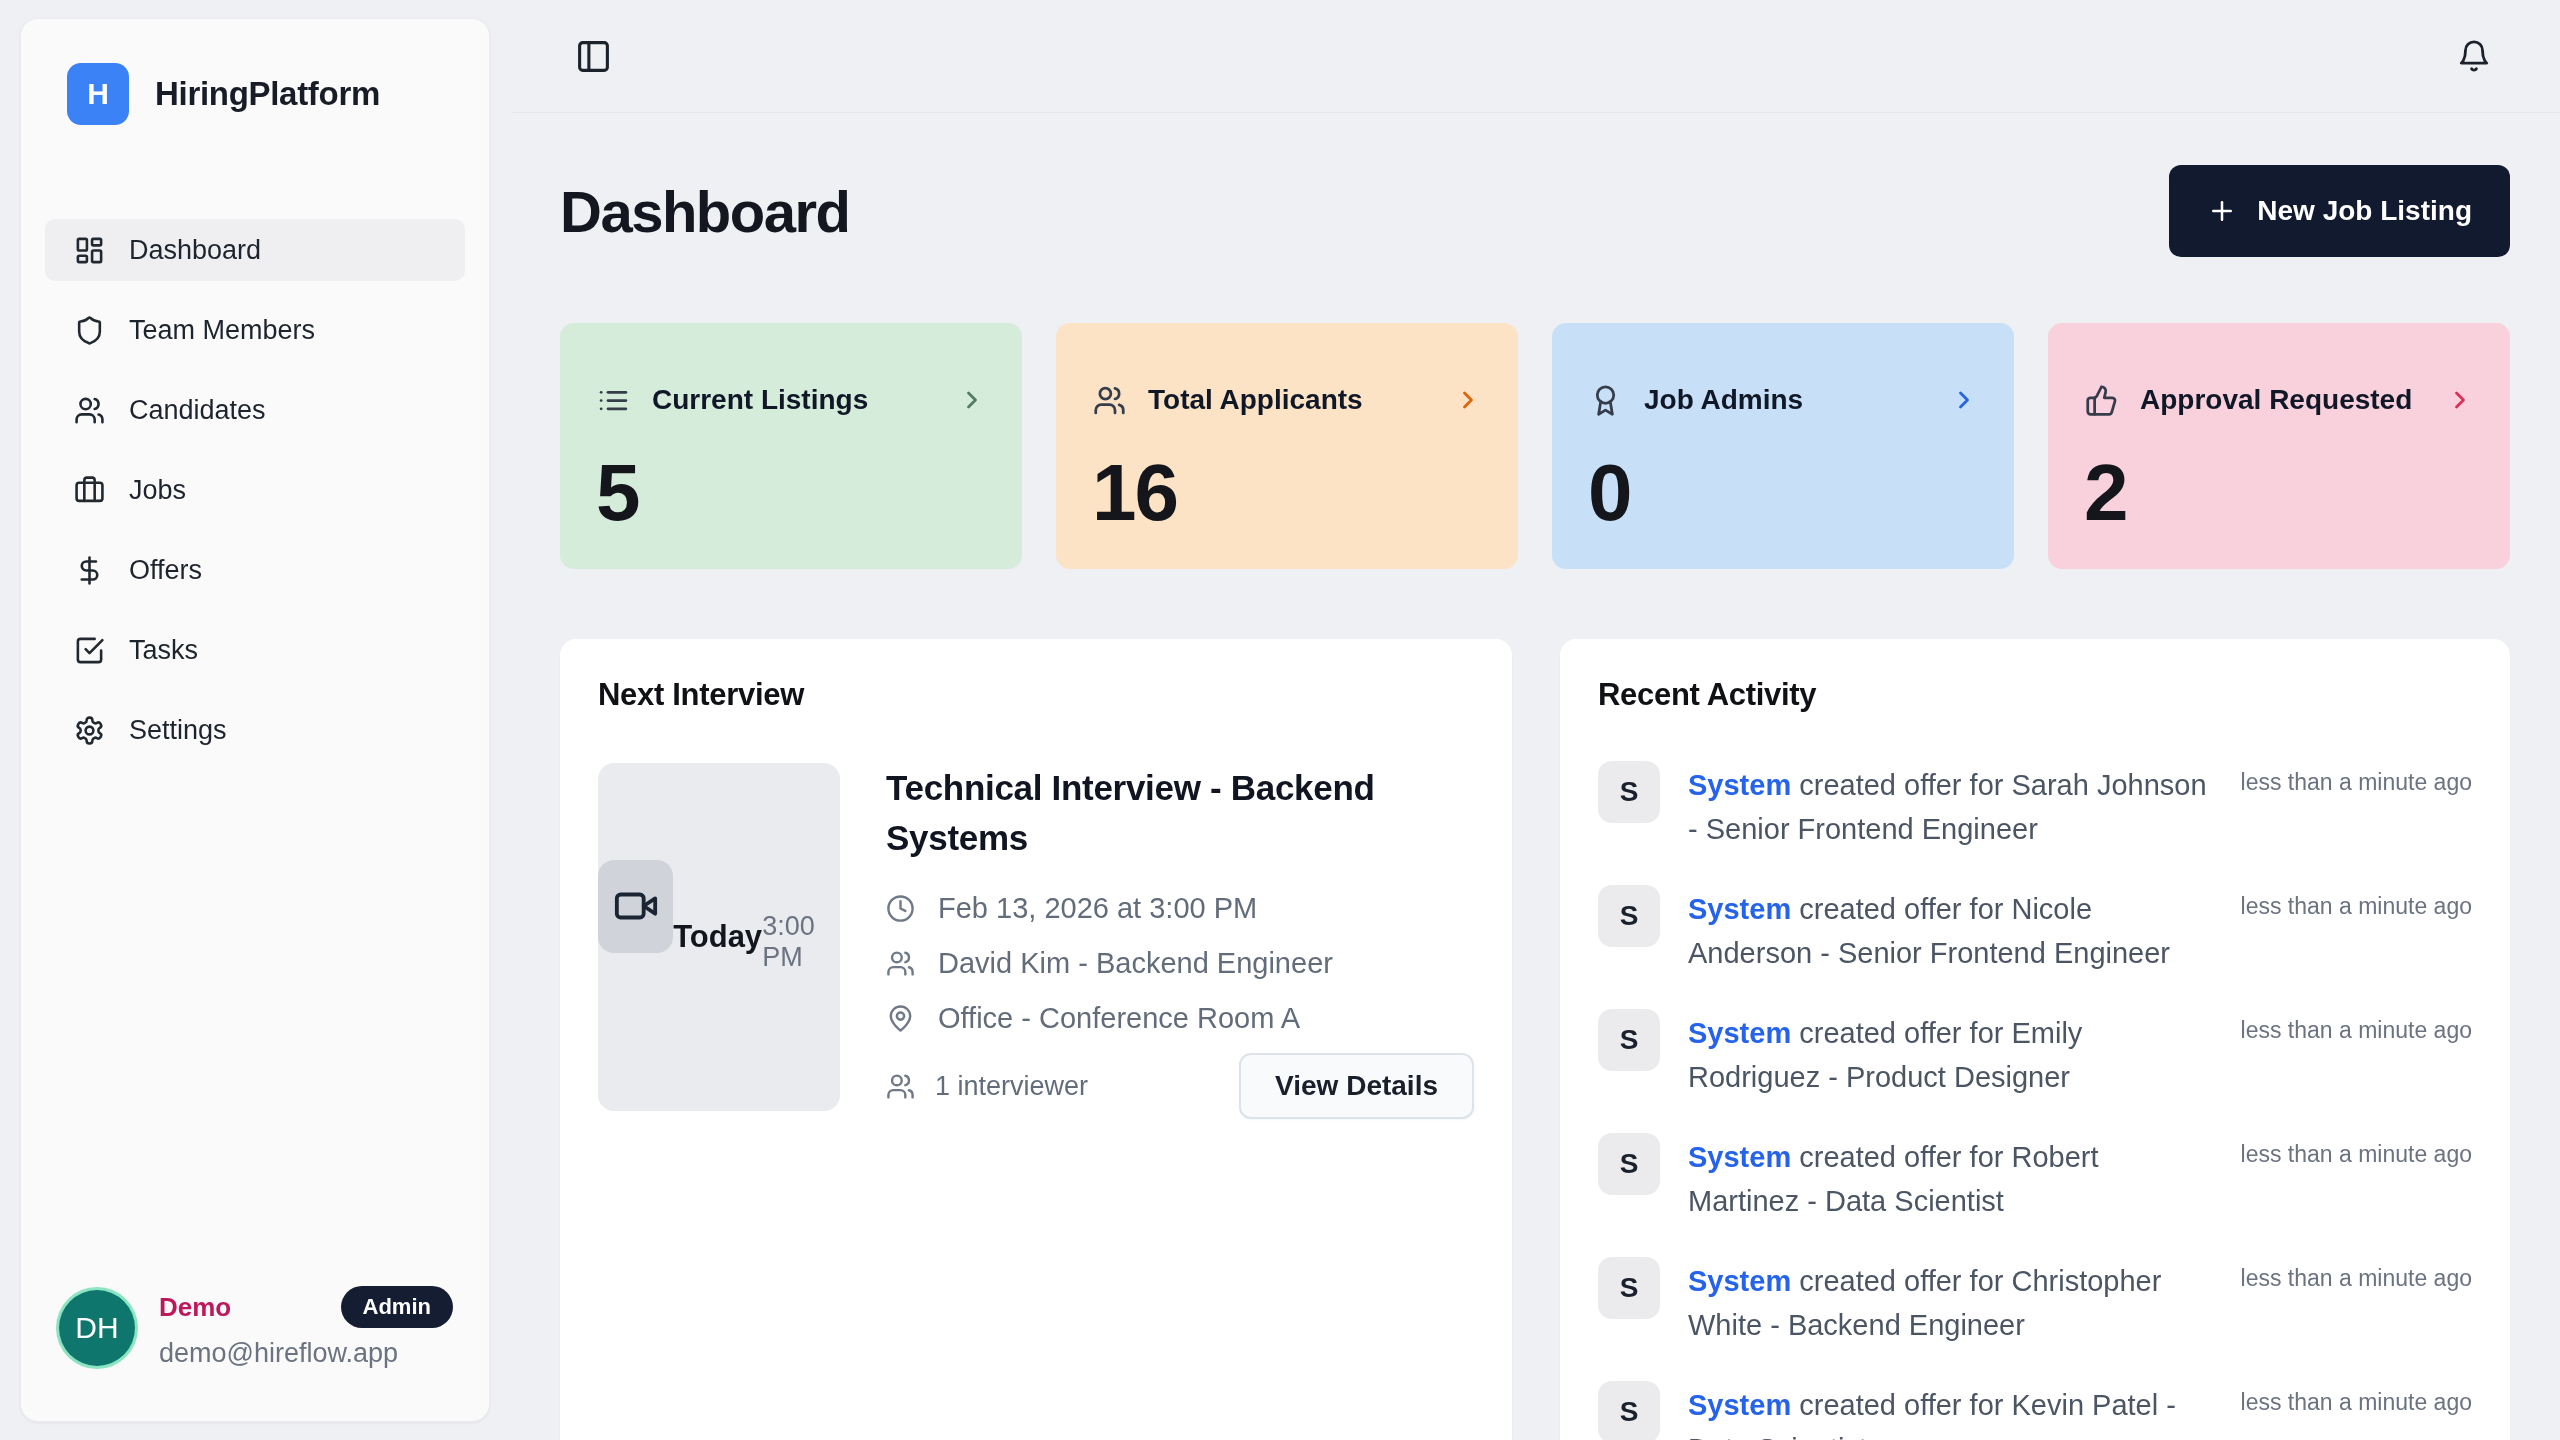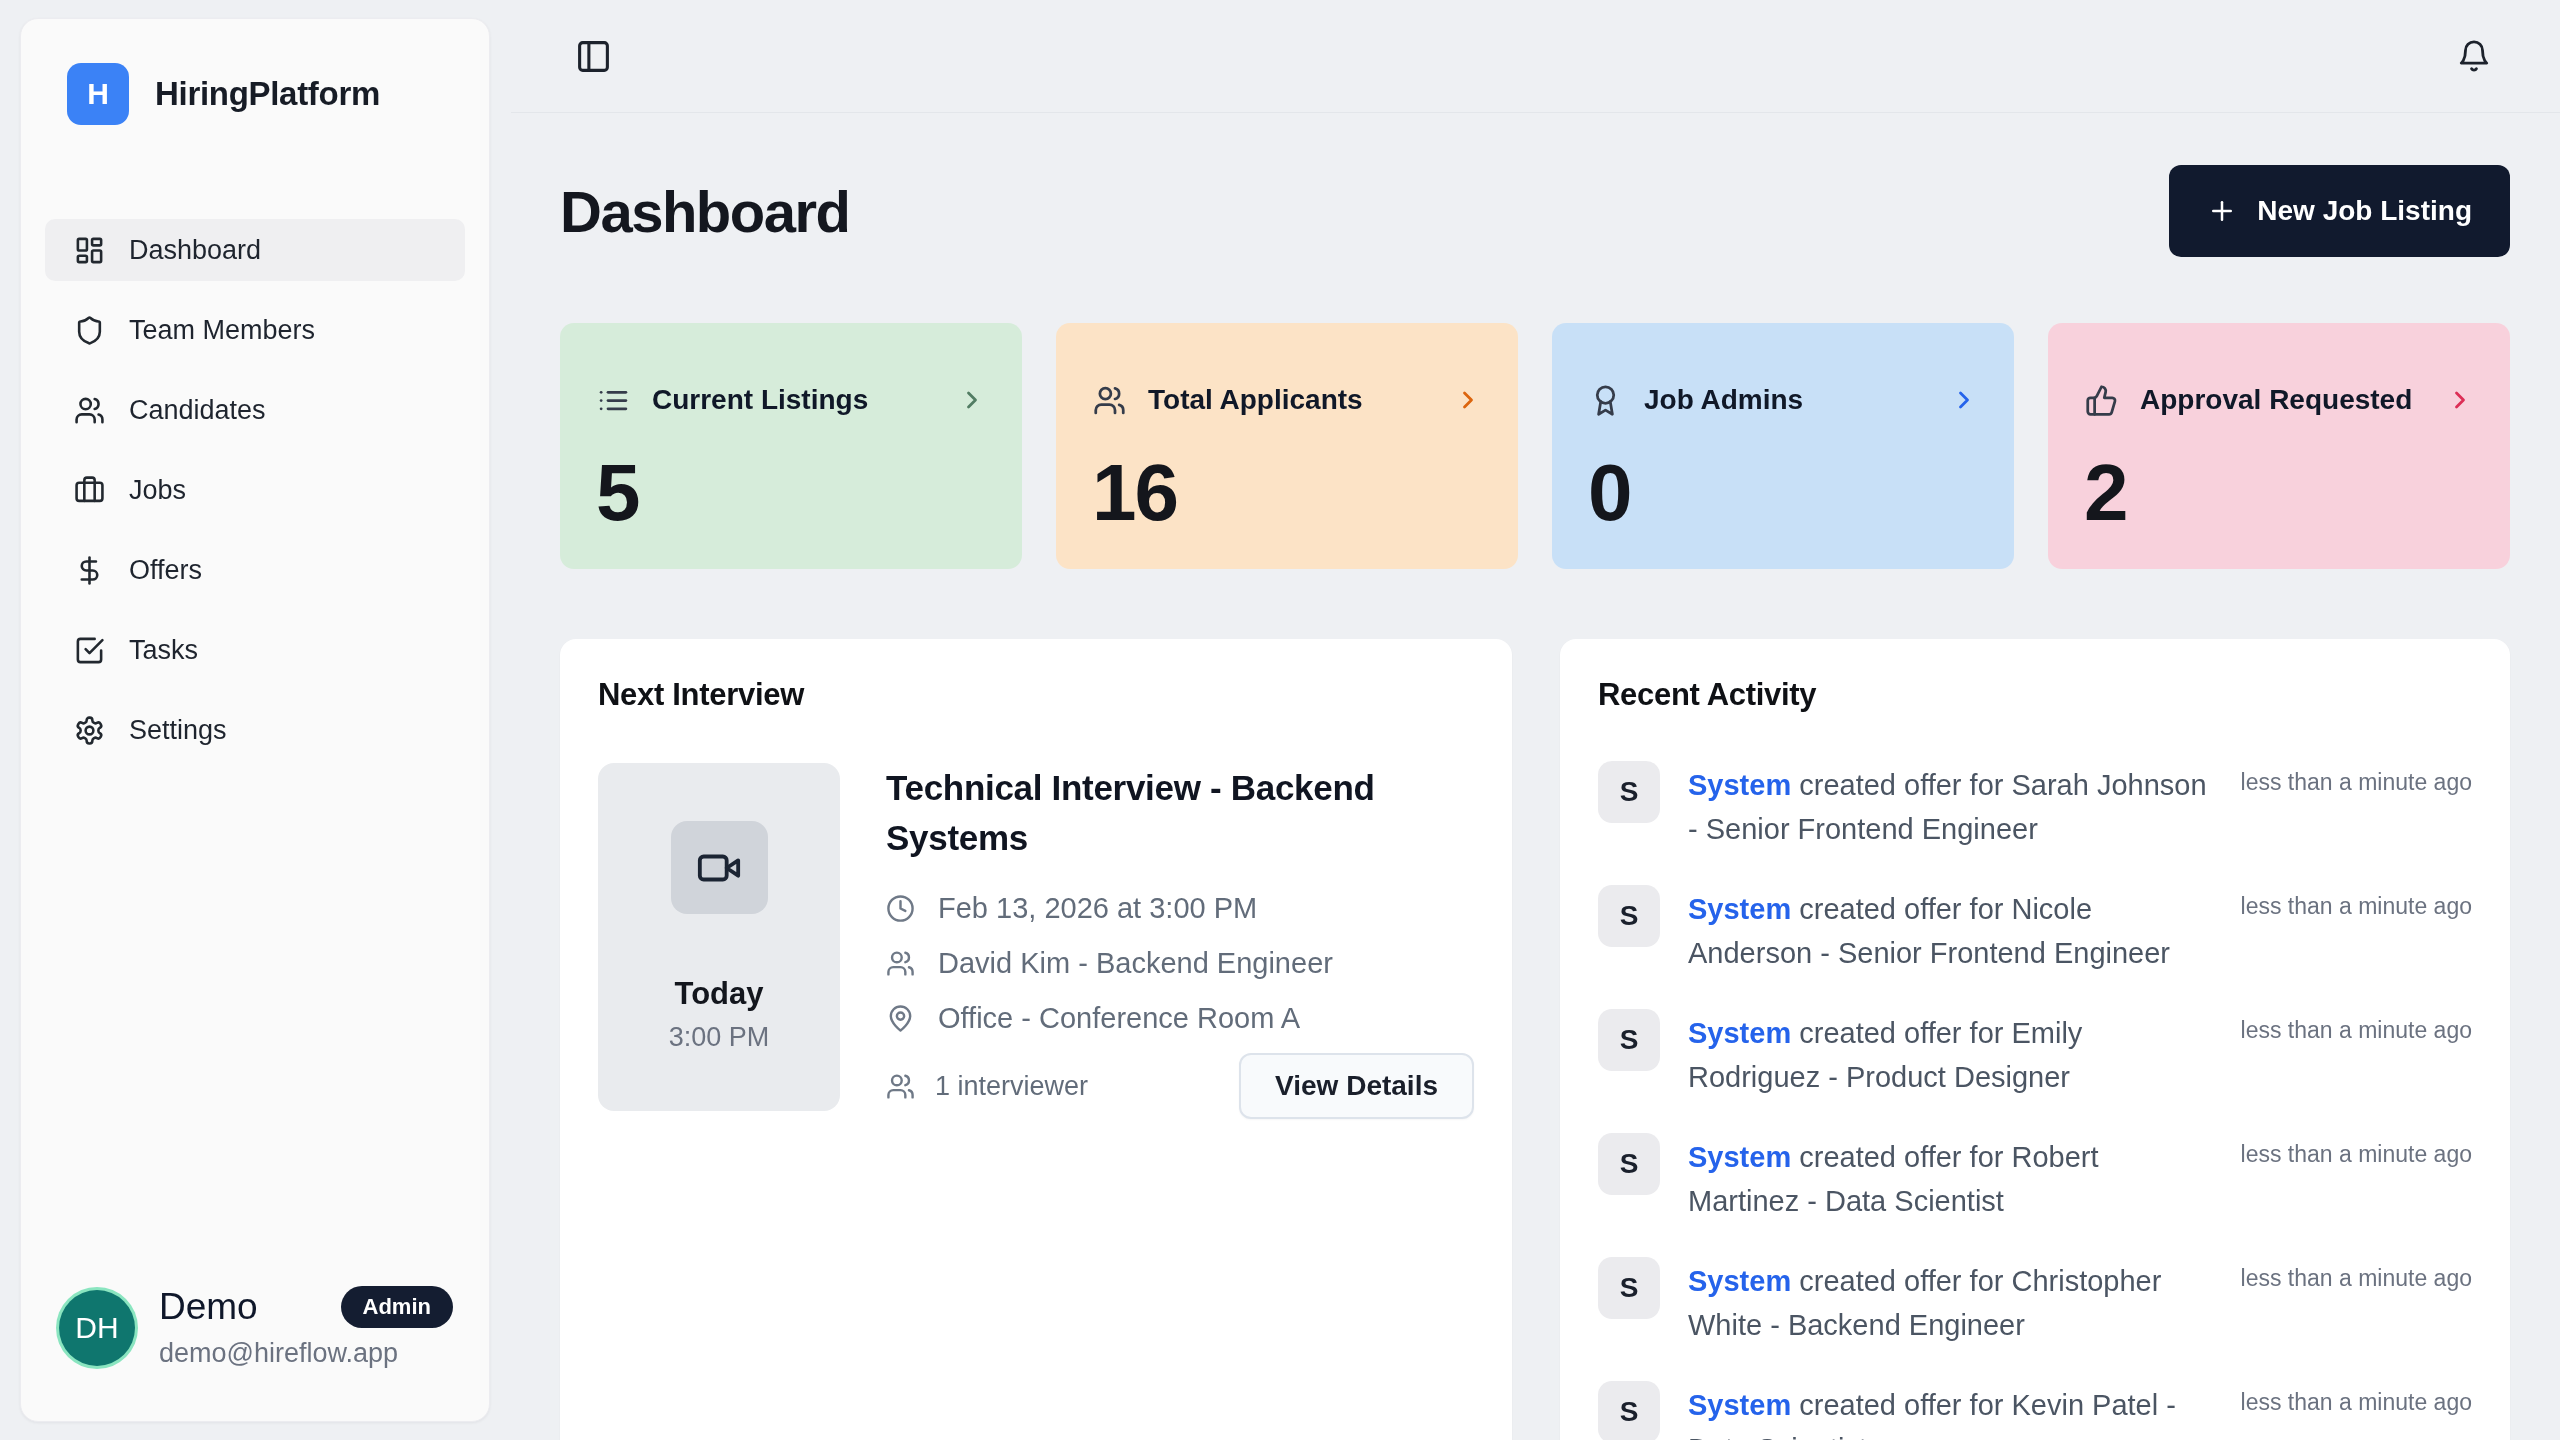--- a/index.html
+++ b/index.html
@@ -34,21 +34,21 @@
 
   .user-row { margin-top:auto; display:flex; align-items:flex-start; gap:24px; padding:0 12px 12px 14px; }
   .avatar {
     width:76px; height:76px; border-radius:50%; background:#0f766e; flex:none;
     box-shadow:0 0 0 3px #8ae5c0;
     display:flex; align-items:center; justify-content:center;
     color:#fff; font-size:30px; font-weight:500; margin-top:4px;
   }
   .user-info { flex:1; min-width:0; }
   .user-top { display:flex; align-items:center; justify-content:space-between; }
-  .user-name { font-size:37px; font-weight:400; color:#0f172a; }
+  .user-name { font-size:26px; font-weight:700; color:#be185d; }
   .role-badge {
     background:#141d31; color:#fff; font-size:22px; font-weight:700;
     padding:8px 22px; border-radius:999px;
   }
   .user-email { margin-top:10px; font-size:27px; color:#6b7280; }
 
   
   .main { position:absolute; left:511px; top:0; right:0; bottom:0; }
   .topbar {
     height:113px; display:flex; align-items:center; justify-content:space-between;
@@ -92,21 +92,21 @@
   .panel {
     background:#fff; border-radius:16px; padding:38px;
     box-shadow:0 1px 2px rgba(16,24,40,.05); height:880px;
   }
   .panel-title { font-size:31px; font-weight:700; color:#0f1115; letter-spacing:-0.3px; }
 
   
   .iv-body { margin-top:50px; display:flex; gap:46px; }
   .iv-tile {
     width:242px; height:348px; border-radius:16px; background:#e9ebee; flex:none;
-    display:flex; flex-direction:column; align-items:center; justify-content:center;
+    display:flex; flex-direction:row; align-items:center; justify-content:center;
   }
   .iv-tile-icon {
     width:97px; height:93px; border-radius:16px; background:#d0d4da;
     display:flex; align-items:center; justify-content:center; color:#1b2433; margin-bottom:62px;
   }
   .iv-tile-icon svg { width:46px; height:46px; }
   .iv-day { font-size:31px; font-weight:700; color:#13161d; }
   .iv-time { margin-top:10px; font-size:27px; color:#6b7280; }
 
   .iv-right { flex:1; display:flex; flex-direction:column; min-height:356px; }

